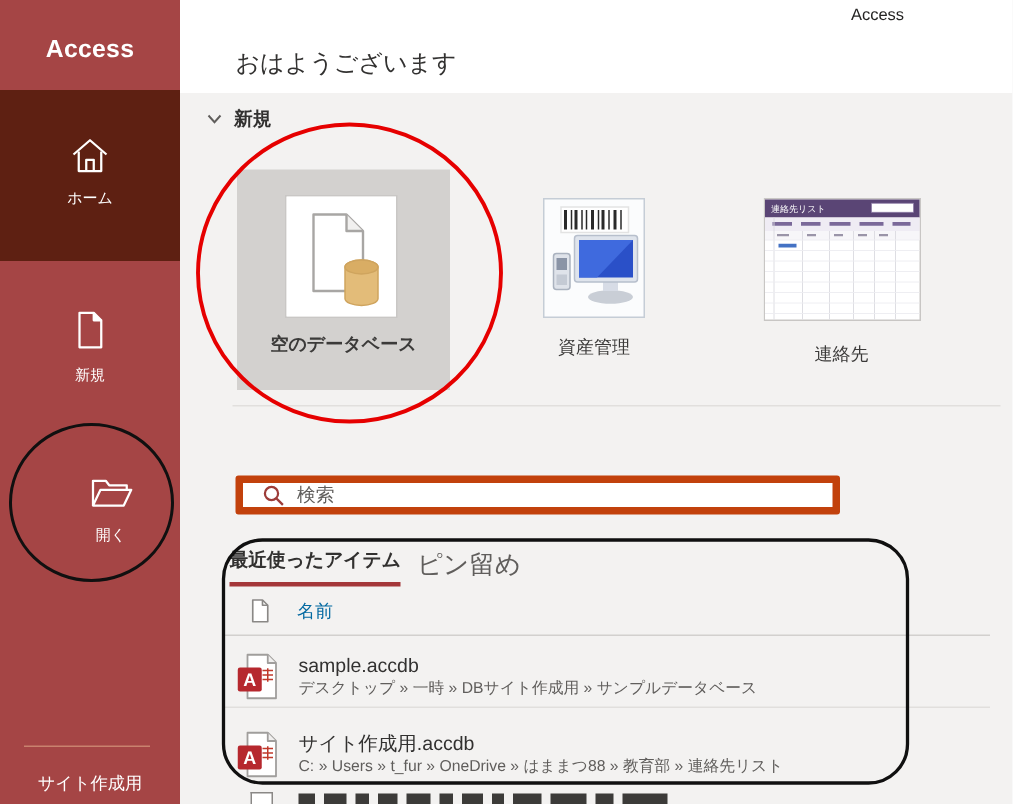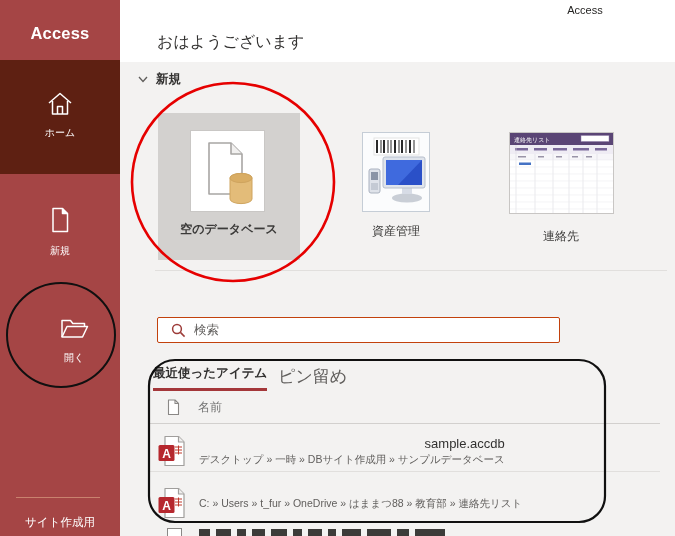--- a/index.html
+++ b/index.html
@@ -38,40 +38,40 @@
   .thumb2 { left:362px; top:132px; width:68px; height:80px; }
   .thumb3 { left:509px; top:132px; width:105px; height:82px; }
   .card-label { position:absolute; font-size:12px; color:#3b3a39; text-align:center; }
   .lbl1 { left:158px; top:221px; width:142px; font-weight:600; }
   .lbl2 { left:356px; top:223px; width:80px; }
   .lbl3 { left:521px; top:204px; width:80px;margin-top:24px; }
   .templates-divider { position:absolute; left:155px; top:270px; width:512px; height:1px; background:#e1dfdd; }
 
   
   .search-box { position:absolute; left:157px; top:317px; width:403px; height:26px;
-    background:#fff; border:1px solid #c2410c; border-radius:2px; display:flex; align-items:center; }
+    background:#fff; border:5px solid #c2410c; border-radius:2px; display:flex; align-items:center; }
   .search-box svg { margin:0 8px 0 13px; }
   .search-input { border:none; outline:none; flex:1; font-size:12.5px; color:#323130;
     font-family:"Liberation Sans", sans-serif; background:transparent; height:22px; }
   .search-input::placeholder { color:#605e5c; opacity:1; }
 
   
   .tab-recent { position:absolute; left:153px; top:365px; font-size:12.5px; font-weight:bold; color:#323130;
     padding-bottom:6px; border-bottom:3px solid #a4373a; }
   .tab-pinned { position:absolute; left:278px; top:365px; font-size:17px; color:#605e5c; }
 
   
   .list-header { position:absolute; left:167px; top:399px; display:flex; align-items:center; gap:18px; }
-  .list-header .colname { font-size:12px; color:#737373;text-align:right; }
+  .list-header .colname { font-size:12px; color:#0369a1;text-align:right; }
   .hdr-divider { position:absolute; left:150px; top:423px; width:510px; height:1px; background:#d2d0ce; }
   .row-divider { position:absolute; left:150px; top:471px; width:510px; height:1px; background:#e1dfdd; }
   .file-row { position:absolute; left:158px; width:440px; height:44px; display:flex; align-items:center; gap:14px; }
   .file-row1 { top:429px; }
   .file-row2 { top:481px; }
-  .file-name { font-size:13px; color:#323130; line-height:1.35;text-align:right; }
+  .file-name { font-size:13px; color:#323130; line-height:1.35; }
   .file-path { font-size:10.5px; color:#605e5c; line-height:1.4; }
 
   
   .partial-row { position:absolute; left:167px; top:528px; height:8px; display:flex; align-items:flex-start; gap:0; }
   .partial-icon { width:15px; height:8px; border:1px solid #8a8886; border-bottom:none; background:#fff; margin-right:17px; }
   .partial-marks { display:flex; gap:6px; margin-top:1px; }
   .partial-marks span { display:block; height:7px; background:#3c3b39; }
 
   
   .annotations { position:absolute; left:0; top:0; width:675px; height:536px; pointer-events:none; }
@@ -277,20 +277,21 @@
       <g stroke="#c0392b" stroke-width="1">
         <line x1="17" y1="12" x2="24" y2="12"></line>
         <line x1="17" y1="15" x2="24" y2="15"></line>
         <line x1="17" y1="18" x2="24" y2="18"></line>
         <line x1="20.5" y1="10.5" x2="20.5" y2="19.5"></line>
       </g>
       <rect x="0.5" y="10" width="16" height="16" rx="1.5" fill="#b6282e"></rect>
       <text x="8.5" y="22.5" font-size="12" font-weight="bold" fill="#ffffff" text-anchor="middle" font-family="Liberation Sans, sans-serif">A</text>
     </svg>
     <div>
+      <div class="file-name">サイト作成用.accdb</div>
       <div class="file-path">C: » Users » t_fur » OneDrive » はままつ88 » 教育部 » 連絡先リスト</div>
     </div>
   </div>
 
   <div class="partial-row">
     <div class="partial-icon"></div>
     <div class="partial-marks">
       <span style="width:11px"></span>
         <span style="width:15px"></span>
         <span style="width:9px"></span>

